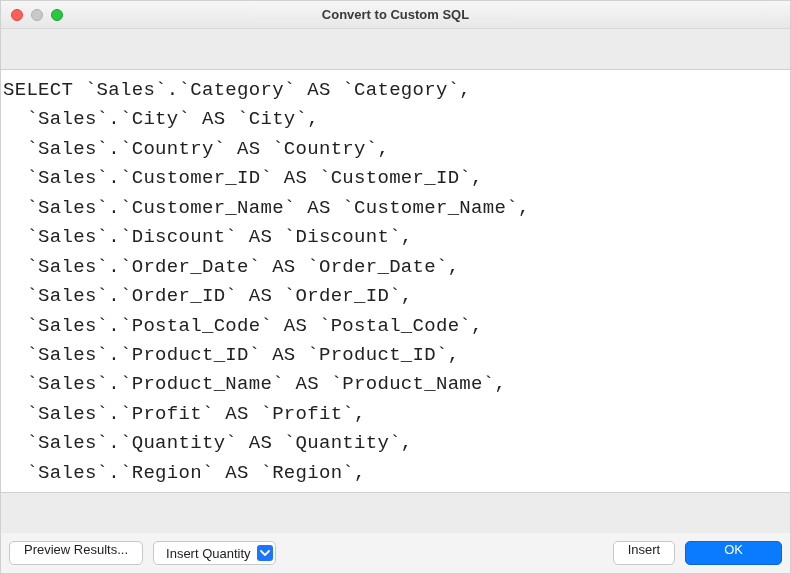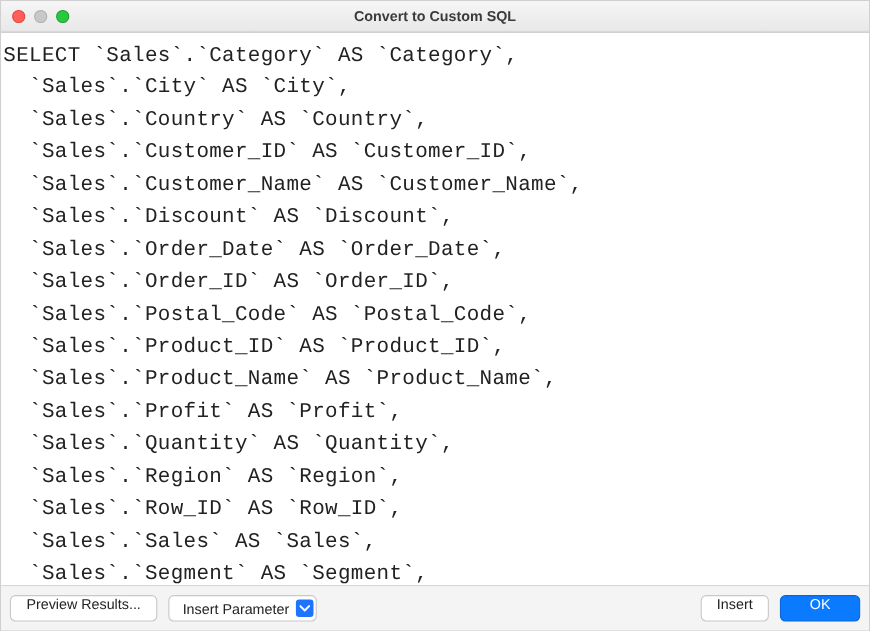--- a/index.html
+++ b/index.html
@@ -10,20 +10,21 @@
       height: 574px;
       overflow: hidden;
     }
     .window {
       background: #ececec;
       width: 100%;
       height: 100%;
       display: flex;
       flex-direction: column;
       border: 1px solid #d0d0d0;
+      gap: 40px;
     }
     .titlebar {
       height: 28px;
       display: flex;
       align-items: center;
       position: relative;
       background: linear-gradient(#f6f6f6, #e8e8e8);
       border-bottom: 1px solid #d8d8d8;
     }
     .traffic-lights {
@@ -79,21 +80,21 @@
       border: 1px solid #c8c8c8;
       border-radius: 5px;
       display: inline-flex;
       align-items: flex-start;
       cursor: pointer;
     }
     .btn-primary {
       background: #0a7aff;
       color: #fff;
       border: 1px solid #0a66d6;
-      padding: 0 26px;
+      padding: 0 38px;
     }
     .dropdown {
       height: 24px;
       display: inline-flex;
       align-items: center;
       gap: 6px;
       padding: 0 2px 0 12px;
       background: #ffffff;
       border: 1px solid #c8c8c8;
       border-radius: 5px;
@@ -146,21 +147,21 @@
   `Sales`.`Segment` AS `Segment`,
   `Sales`.`Ship_Date` AS `Ship_Date`,
   `Sales`.`Ship_Mode` AS `Ship_Mode`,
   `Sales`.`State` AS `State`,</div>
 
   <div class="footer">
     <button class="btn">
       <span>Preview Results...</span>
     </button>
     <div class="dropdown">
-      <span>Insert Parameter</span>
+      <span>Insert Quantity</span>
       <span class="chev">
         <svg viewBox="0 0 10 10">
             <path d="M1 3 L5 7 L9 3" fill="none" stroke="#fff" stroke-width="1.8" stroke-linecap="round" stroke-linejoin="round"></path>
           </svg>
       </span>
     </div>
     <div class="spacer"></div>
     <button class="btn">
       <span>Insert</span>
     </button>

